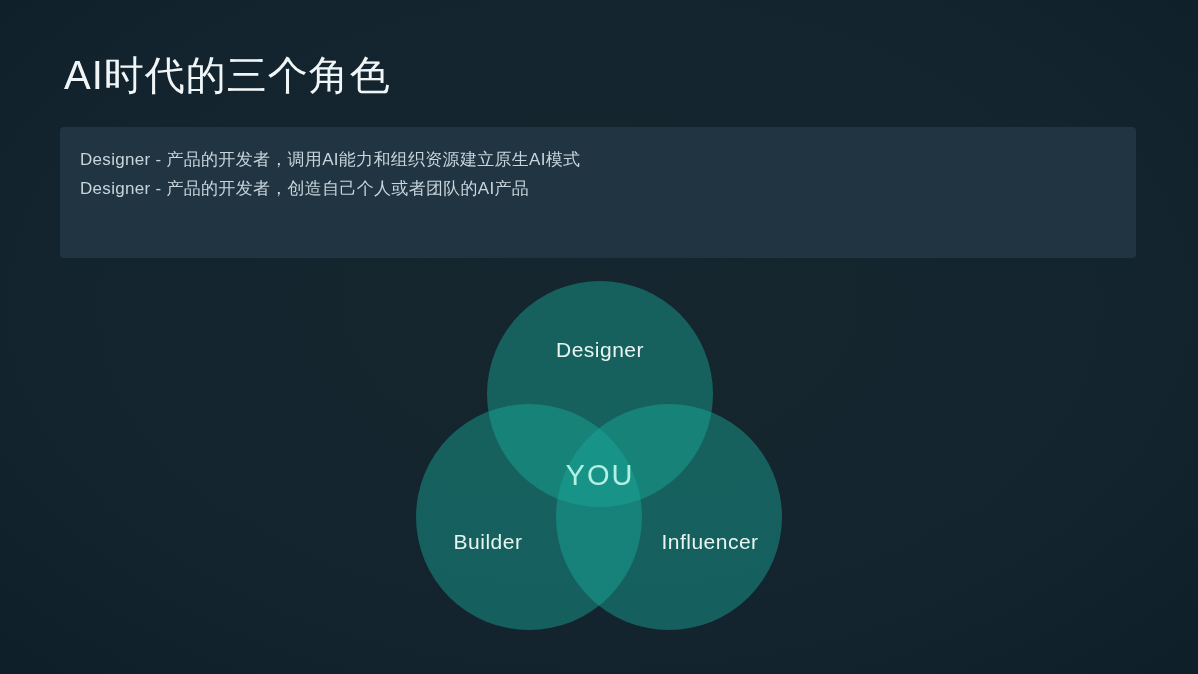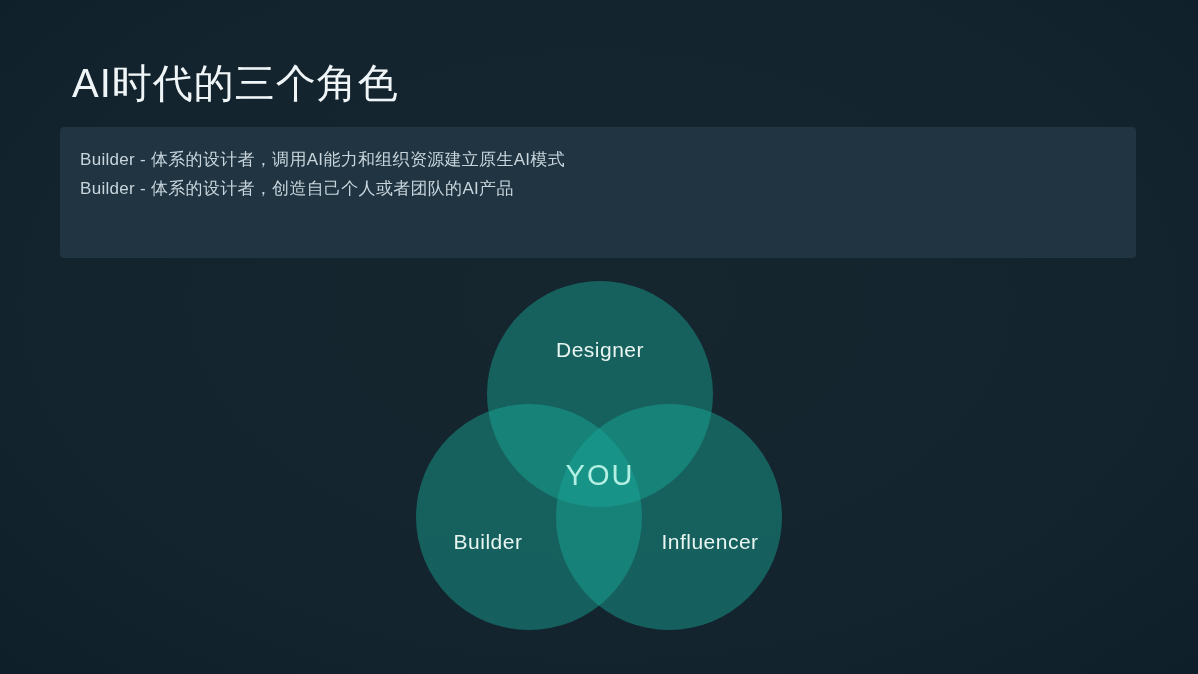--- a/index.html
+++ b/index.html
@@ -12,21 +12,21 @@
     width: 1198px;
     height: 674px;
     overflow: hidden;
     background: radial-gradient(ellipse at 50% 45%, #15262f 0%, #13242e 65%, #0f1f29 100%);
     font-family: "Liberation Sans", "DejaVu Sans", sans-serif;
   }
   .slide-title {
     position: absolute;
     left: 64px;
     top: 48px;
-    margin: 8px;
+    margin: 0;
     font-size: 40px;
     font-weight: 300;
     letter-spacing: 1px;
     color: #f0f6f8;
   }
   .info-panel {
     position: absolute;
     left: 60px;
     top: 127px;
     width: 1076px;
@@ -72,22 +72,22 @@
   }
 </style>
 </head>
 <body>
 
 <div class="slide">
 
   <h1 class="slide-title">AI时代的三个角色</h1>
 
   <div class="info-panel">
-    <div class="role-line">Builder - 体系的设计者，调用AI能力和组织资源建立原生AI模式</div>
-    <div class="role-line">Builder - 体系的设计者，创造自己个人或者团队的AI产品</div>
+    <div class="role-line">Designer - 产品的开发者，调用AI能力和组织资源建立原生AI模式</div>
+    <div class="role-line">Designer - 产品的开发者，创造自己个人或者团队的AI产品</div>
   </div>
 
   <svg class="venn-diagram" viewBox="0 0 440 385" width="440" height="385">
 
     <circle class="venn-circle" cx="220" cy="126" r="113"></circle>
     <circle class="venn-circle" cx="149" cy="249" r="113"></circle>
     <circle class="venn-circle" cx="289" cy="249" r="113"></circle>
 
     <text class="venn-label" x="220" y="89">Designer</text>
 

